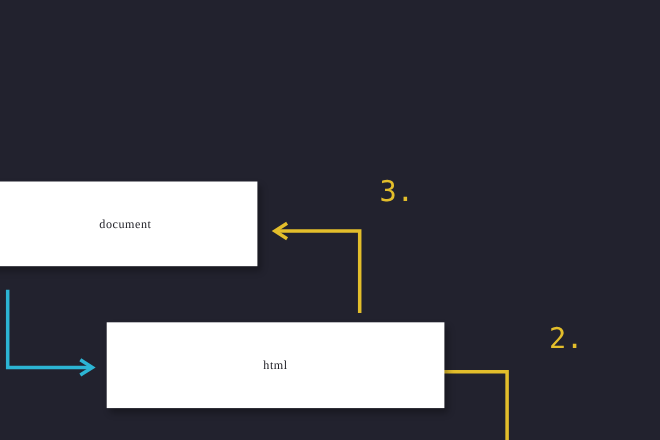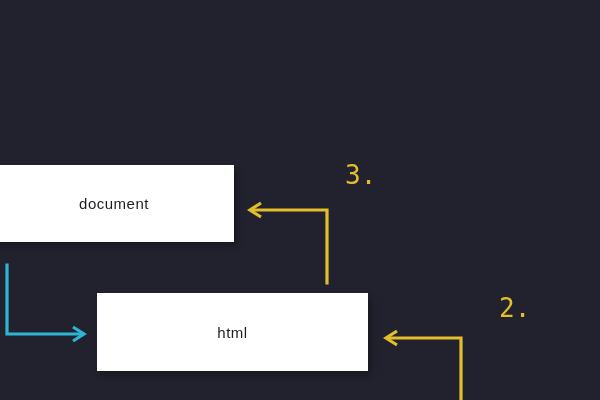--- a/index.html
+++ b/index.html
@@ -21,39 +21,39 @@
   }
   .node-box {
     position: absolute;
     background: #ffffff;
     box-shadow: 3px 4px 6px rgba(0,0,0,0.30);
     display: flex;
     align-items: center;
     justify-content: center;
   }
   .node-label {
-    font-family: Liberation Sans, sans-serif;
+    font-family: Liberation Serif, serif;
     color: #1d1d24;
-    font-size: 15px;
+    font-size: 11px;
     letter-spacing: 0.5px;
     white-space: nowrap;
   }
   #box-document {
     left: -24px;
     top: 165px;
     width: 258px;
     height: 77px;
   }
   #box-document .node-label {
     padding-left: 18px;
   }
   #box-html {
     left: 97px;
     top: 293px;
-    width: 271px;
+    width: 307px;
     height: 78px;
   }
   .step-label {
     position: absolute;
     font-family: "DejaVu Sans Mono", monospace;
     font-size: 26px;
     color: #e3be2b;
     white-space: nowrap;
   }
   #label-3 { left: 345px; top: 160px; }

